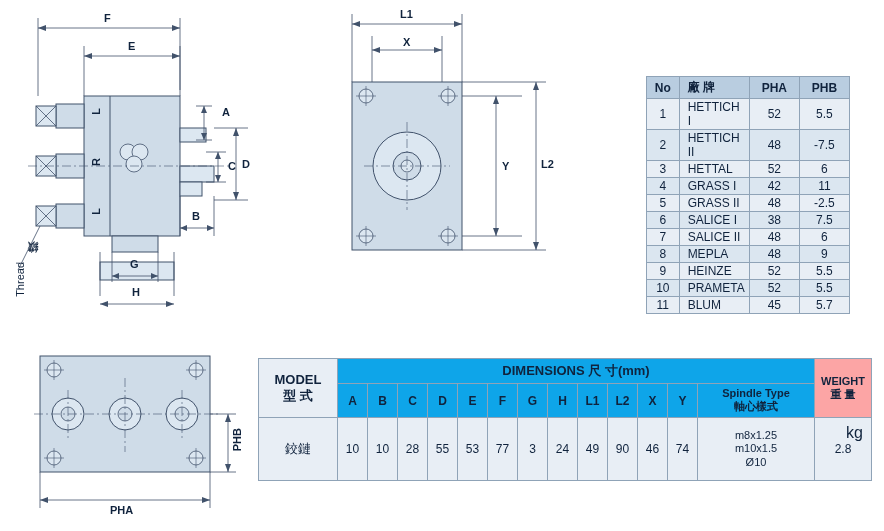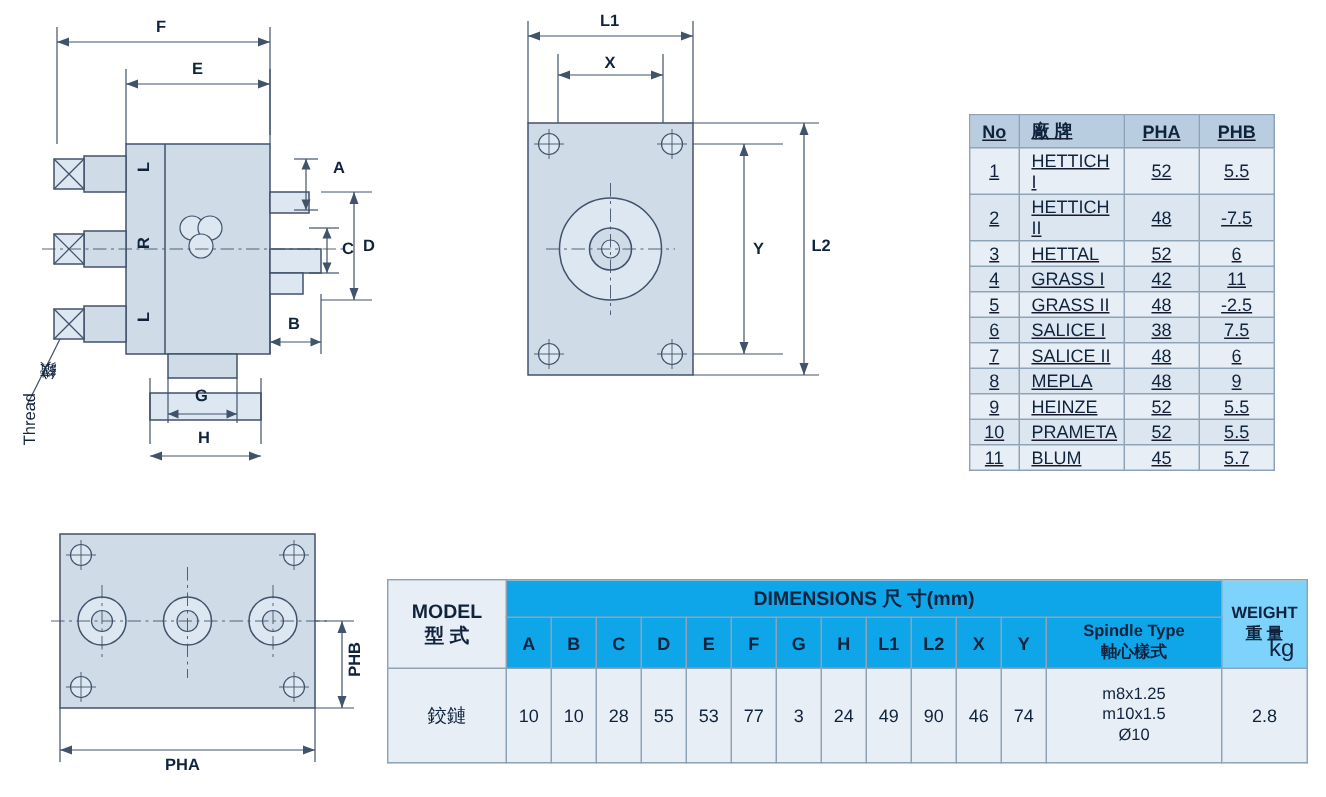--- a/index.html
+++ b/index.html
@@ -19,21 +19,21 @@
 
   
   .tbl{border-collapse:collapse;font-family:"Liberation Sans", sans-serif;}
   .tbl td,.tbl th{border:1px solid #9aa7b6;}
 
   
   #spec-table{
     position:absolute;left:646px;top:76px;
     font-size:12px;
   }
-  #spec-table table{border-collapse:collapse;width:204px;text-decoration:underline;}
+  #spec-table table{border-collapse:collapse;width:204px;}
   #spec-table th{
     background:#b9cde0;border:1px solid #8fa3b7;
     font-weight:bold;font-size:12px;padding:2px 4px;color:#10233d;
   }
   #spec-table td{
     border:1px solid #8fa3b7;padding:1px 4px;font-size:12px;color:#10233d;
     background:#e8eef5;
   }
   #spec-table tr:nth-child(even) td{background:#dbe6f0;}
   .c-no{width:26px;text-align:center;}
@@ -41,21 +41,21 @@
   .c-num{width:46px;text-align:center;}
   #spec-title{
     position:absolute;left:646px;top:50px;
     font-size:14px;font-weight:bold;color:#10233d;
   }
 
   
   #dim-table{
     position:absolute;left:258px;top:358px;font-size:12px;
   }
-  #dim-table table{border-collapse:collapse;margin-top:28px;}
+  #dim-table table{border-collapse:collapse;}
   #dim-table th,#dim-table td{
     border:1px solid #8fa3b7;text-align:center;color:#10233d;
   }
   #dim-table th{background:#0ea5e9;font-weight:bold;}
   #dim-table td{background:#e8eef5;}
   .hdr-dim{font-size:13px;}
   .model-cell{width:74px;font-size:13px;font-weight:bold;line-height:1.25;}
   .small-col{width:25px;}
   .spindle-col{width:112px;}
   .weight-col{width:52px;}
@@ -393,21 +393,21 @@
 
   <div id="dim-table">
     <table class="tbl">
       <tbody>
           <tr>
         <td class="model-cell cellpad" rowspan="2">
           <div>MODEL</div>
           <div>型 式</div>
         </td>
         <th class="hdr-dim cellpad" colspan="13">DIMENSIONS 尺 寸(mm)</th>
-        <td class="weight-col cellpad" rowspan="2" style="background:#7dd3fc;font-weight:bold;">
+        <td class="weight-col cellpad" rowspan="2" style="background:#fca5a5;font-weight:bold;">
           <div style="font-size:11px;">WEIGHT</div>
           <div style="font-size:11px;">重 量</div>
         </td>
       </tr>
       <tr>
         <th class="small-col cellpad">A</th>
         <th class="small-col cellpad">B</th>
         <th class="small-col cellpad">C</th>
         <th class="small-col cellpad">D</th>
         <th class="small-col cellpad">E</th>

